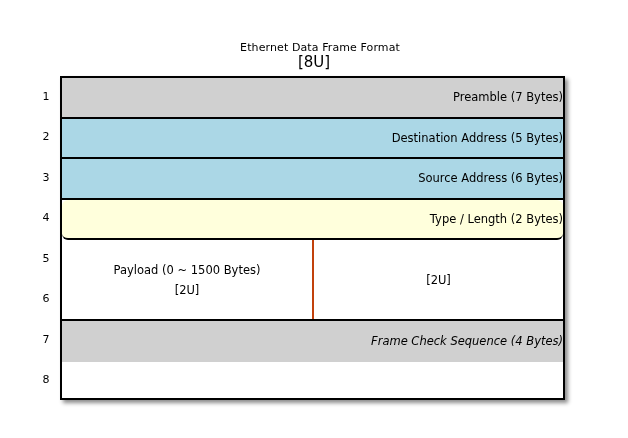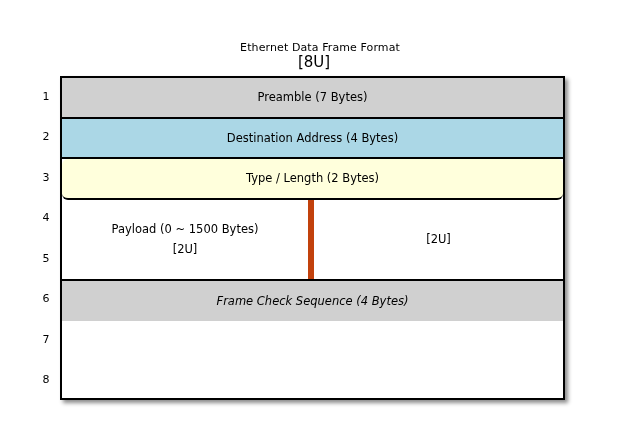--- a/index.html
+++ b/index.html
@@ -75,21 +75,21 @@
     background: #ffffff;
     box-shadow: 3px 3px 4px rgba(0,0,0,0.45);
   }
 
   .frame-row {
     position: relative;
     box-sizing: border-box;
     border-bottom: 2px solid #000000;
     display: flex;
     align-items: center;
-    justify-content: center;
+    justify-content: flex-end;
     font-size: 11.5px;
     color: #000;
   }
   .frame-row:last-child {
     border-bottom: none;
     font-style: italic;
   }
 
   .h1 { height: 40.5px; }
   .h2 { height: 81px; }
@@ -110,21 +110,21 @@
     box-sizing: border-box;
     display: flex;
     flex-direction: column;
     align-items: center;
     justify-content: center;
     line-height: 20px;
     font-size: 11.5px;
   }
   .split-left {
     width: 252px;
-    border-right: 6px solid #c2410c;
+    border-right: 2px solid #c2410c;
   }
   .split-right {
     flex: 1 1 auto;
   }
   .cell-line { display: block; }
 </style>
 </head>
 <body>
 
 <div id="canvas">
@@ -146,23 +146,26 @@
   </div>
 
   <div class="frame">
 
     <div class="frame-row h1 c-gray">
       <span>Preamble (7 Bytes)</span>
     </div>
 
 
     <div class="frame-row h1 c-blue">
-      <span>Destination Address (4 Bytes)</span>
+      <span>Destination Address (5 Bytes)</span>
     </div>
 
+    <div class="frame-row h1 c-blue">
+      <span>Source Address (6 Bytes)</span>
+    </div>
 
     <div class="frame-row h1 c-cream">
       <span>Type / Length (2 Bytes)</span>
     </div>
 
     <div class="frame-row h2 c-white split">
       <div class="split-cell split-left">
         <span class="cell-line">Payload (0 ~ 1500 Bytes)</span>
         <span class="cell-line">[2U]</span>
       </div>

